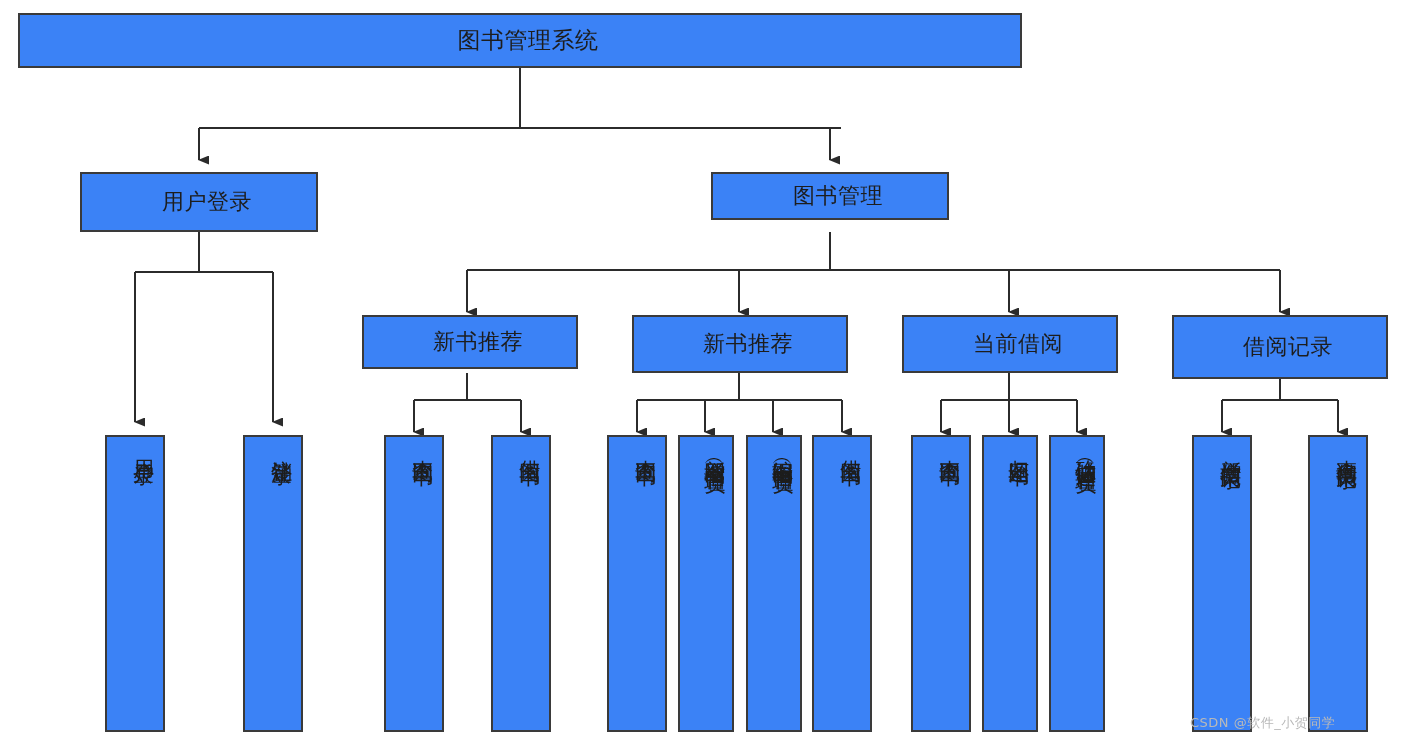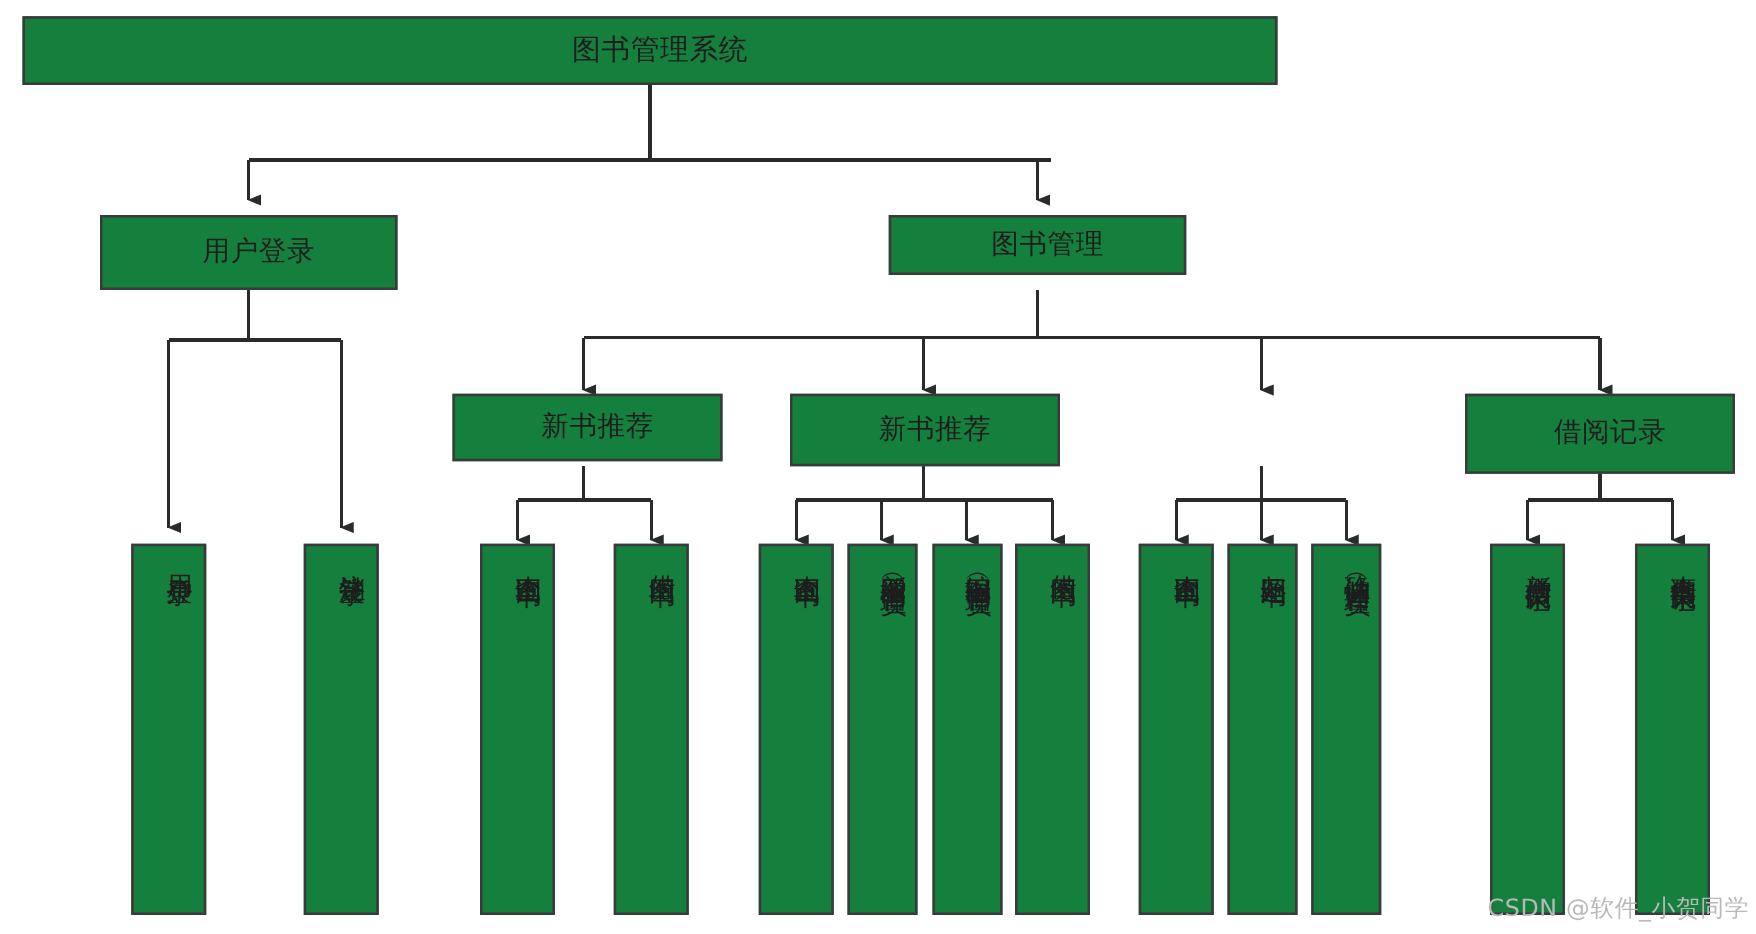--- a/index.html
+++ b/index.html
@@ -24,21 +24,21 @@
     position: absolute;
     left: 0;
     top: 0;
     width: 1405px;
     height: 747px;
     pointer-events: none;
   }
   .node {
     position: absolute;
     box-sizing: border-box;
-    background: #15803d;
+    background: #3b82f6;
     border: 2.5px solid #3a3a3a;
     display: flex;
     align-items: center;
     justify-content: center;
     overflow: hidden;
     padding-left: 16px;
   }
   .node .label {
     color: #1d1d1d;
     line-height: 1.12;
@@ -61,21 +61,21 @@
     font-size: 21px;
     letter-spacing: 2px;
   }
   .node.root .label {
     font-size: 23px;
   }
   .watermark {
     position: absolute;
     left: 1190px;
     top: 714px;
-    font-size: 19px;
+    font-size: 13px;
     color: #b9b9b9;
     letter-spacing: 0.5px;
     white-space: pre;
     font-family: "DejaVu Sans", "Liberation Sans", sans-serif;
   }
 </style>
 </head>
 <body>
 
 <div id="diagram-root">
@@ -140,20 +140,23 @@
   <div class="node horizontal" style="left:711px; top:172px; width:238px; height:48px;">
     <span class="label">图书管理</span>
   </div>
 
   <div class="node horizontal" style="left:362px; top:315px; width:216px; height:54px;">
     <span class="label">新书推荐</span>
   </div>
   <div class="node horizontal" style="left:632px; top:315px; width:216px; height:58px;">
     <span class="label">新书推荐</span>
   </div>
+  <div class="node horizontal" style="left:902px; top:315px; width:216px; height:58px;">
+    <span class="label">当前借阅</span>
+  </div>
   <div class="node horizontal" style="left:1172px; top:315px; width:216px; height:64px;">
     <span class="label">借阅记录</span>
   </div>
 
   <div class="node vertical" style="left:105px; top:435px; width:60px; height:297px;">
     <span class="label">用户登录</span>
   </div>
   <div class="node vertical" style="left:243px; top:435px; width:60px; height:297px;">
     <span class="label">注销登录</span>
   </div>

